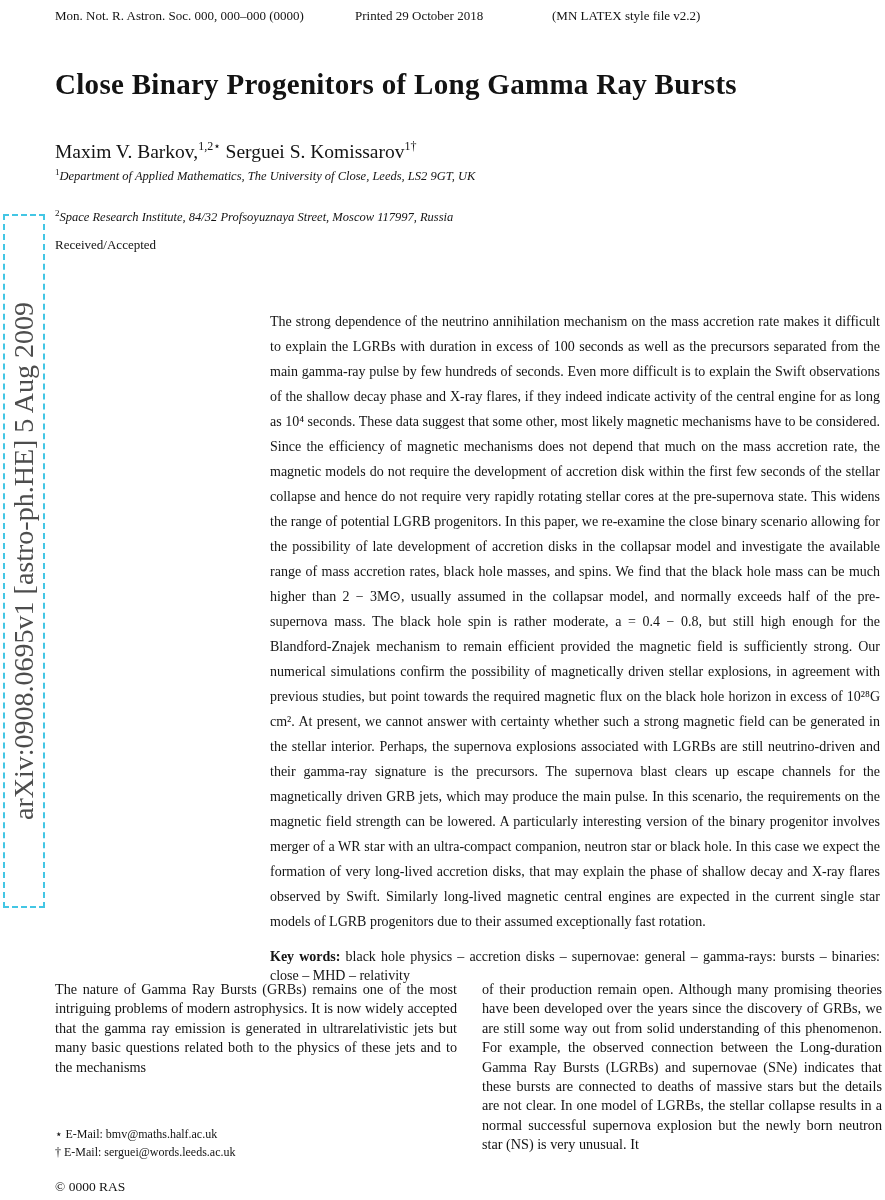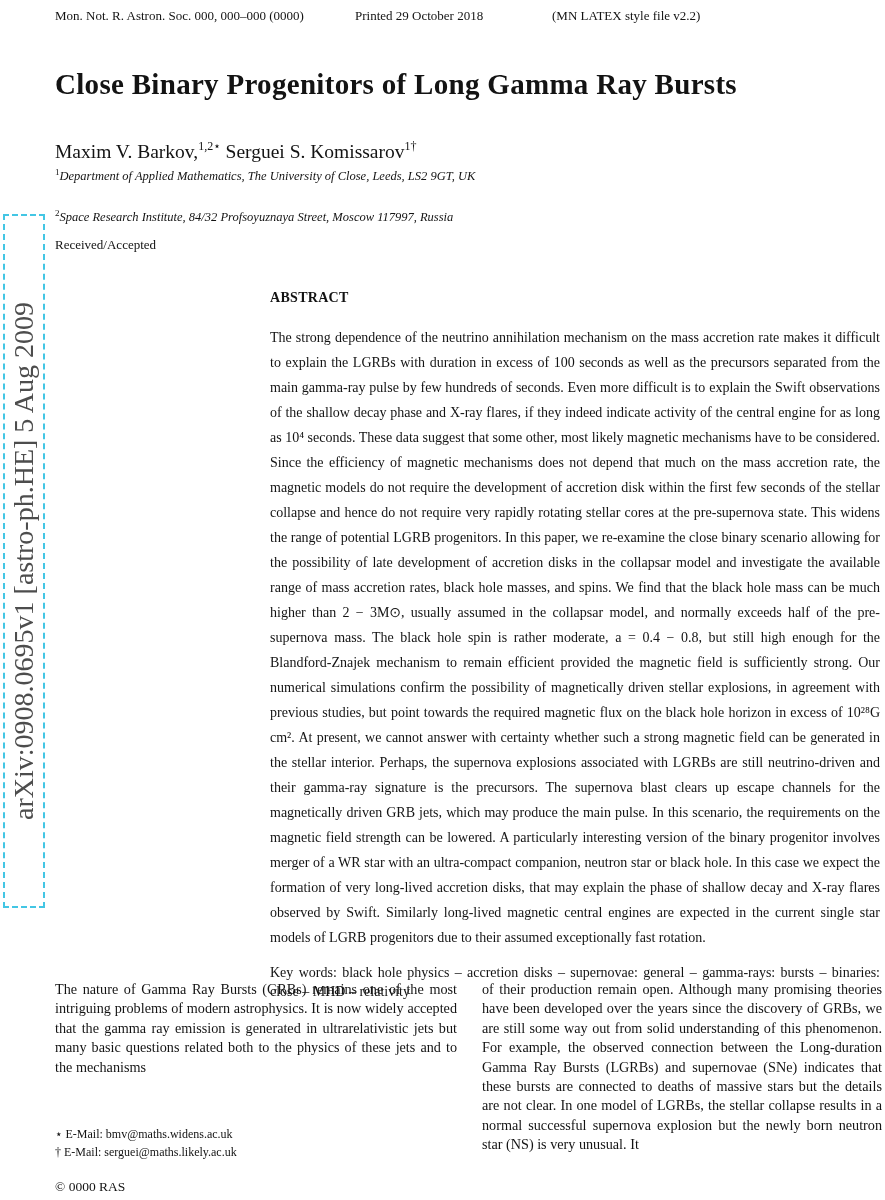--- a/index.html
+++ b/index.html
@@ -37,21 +37,21 @@
   .abstract-body {
     margin-top: 19px;
     font-size: 14px; line-height: 25px;
     text-align: justify;
   }
   .keywords {
     margin-top: 14px;
     font-size: 14px; line-height: 18.5px;
     text-align: justify;
   }
-  .kw-label { font-weight: normal; }
+  .kw-label { font-weight: bold; }
 
   .two-col-right { left: 482px; top: 980px; width: 400px; }
   .two-col-left  { left: 55px;  top: 980px; width: 402px; }
   .col-text {
     font-size: 14.2px; line-height: 19.4px;
     text-align: justify;
   }
   .section-heading {
     margin-top: 23px; margin-bottom: 14px;
     font-size: 14.2px; font-weight: bold; letter-spacing: 0.2px;
@@ -95,30 +95,29 @@
 <div class="abs affil" style="top:167px;">
   <sup>1</sup><span>Department of Applied Mathematics, The University of Close, Leeds, LS2 9GT, UK</span>
 </div>
 <div class="abs affil" style="top:184px;margin-top:24px;">
   <sup>2</sup><span>Space Research Institute, 84/32 Profsoyuznaya Street, Moscow 117997, Russia</span>
 </div>
 
 <div class="abs received-line">Received/Accepted</div>
 
 <div class="abs abstract-wrap">
-  <div class="abstract-heading">ABSTRACT</div>
   <div class="abstract-body">The strong dependence of the neutrino annihilation mechanism on the mass accretion rate makes it difficult to explain the LGRBs with duration in excess of 100 seconds as well as the precursors separated from the main gamma-ray pulse by few hundreds of seconds. Even more difficult is to explain the Swift observations of the shallow decay phase and X-ray flares, if they indeed indicate activity of the central engine for as long as 10⁴ seconds. These data suggest that some other, most likely magnetic mechanisms have to be considered. Since the efficiency of magnetic mechanisms does not depend that much on the mass accretion rate, the magnetic models do not require the development of accretion disk within the first few seconds of the stellar collapse and hence do not require very rapidly rotating stellar cores at the pre-supernova state. This widens the range of potential LGRB progenitors. In this paper, we re-examine the close binary scenario allowing for the possibility of late development of accretion disks in the collapsar model and investigate the available range of mass accretion rates, black hole masses, and spins. We find that the black hole mass can be much higher than 2 − 3M⊙, usually assumed in the collapsar model, and normally exceeds half of the pre-supernova mass. The black hole spin is rather moderate, a = 0.4 − 0.8, but still high enough for the Blandford-Znajek mechanism to remain efficient provided the magnetic field is sufficiently strong. Our numerical simulations confirm the possibility of magnetically driven stellar explosions, in agreement with previous studies, but point towards the required magnetic flux on the black hole horizon in excess of 10²⁸G cm². At present, we cannot answer with certainty whether such a strong magnetic field can be generated in the stellar interior. Perhaps, the supernova explosions associated with LGRBs are still neutrino-driven and their gamma-ray signature is the precursors. The supernova blast clears up escape channels for the magnetically driven GRB jets, which may produce the main pulse. In this scenario, the requirements on the magnetic field strength can be lowered. A particularly interesting version of the binary progenitor involves merger of a WR star with an ultra-compact companion, neutron star or black hole. In this case we expect the formation of very long-lived accretion disks, that may explain the phase of shallow decay and X-ray flares observed by Swift. Similarly long-lived magnetic central engines are expected in the current single star models of LGRB progenitors due to their assumed exceptionally fast rotation.</div>
   <div class="keywords">
     <span class="kw-label">Key words:</span><span> black hole physics – accretion disks – supernovae: general – gamma-rays: bursts – binaries: close – MHD – relativity</span>
   </div>
 </div>
 
 <div class="abs two-col-left">
   <div class="col-text">The nature of Gamma Ray Bursts (GRBs) remains one of the most intriguing problems of modern astrophysics. It is now widely accepted that the gamma ray emission is generated in ultrarelativistic jets but many basic questions related both to the physics of these jets and to the mechanisms</div>
 </div>
 <div class="abs two-col-right col-text">of their production remain open. Although many promising theories have been developed over the years since the discovery of GRBs, we are still some way out from solid understanding of this phenomenon. For example, the observed connection between the Long-duration Gamma Ray Bursts (LGRBs) and supernovae (SNe) indicates that these bursts are connected to deaths of massive stars but the details are not clear. In one model of LGRBs, the stellar collapse results in a normal successful supernova explosion but the newly born neutron star (NS) is very unusual. It</div>
 
 <div class="abs footnotes">
-  <div>⋆ E-Mail: bmv@maths.widens.ac.uk</div>
-  <div>† E-Mail: serguei@maths.likely.ac.uk</div>
+  <div>⋆ E-Mail: bmv@maths.half.ac.uk</div>
+  <div>† E-Mail: serguei@words.leeds.ac.uk</div>
 </div>
 
 <div class="abs footer-line">© 0000 RAS</div>
 
 </body></html>

